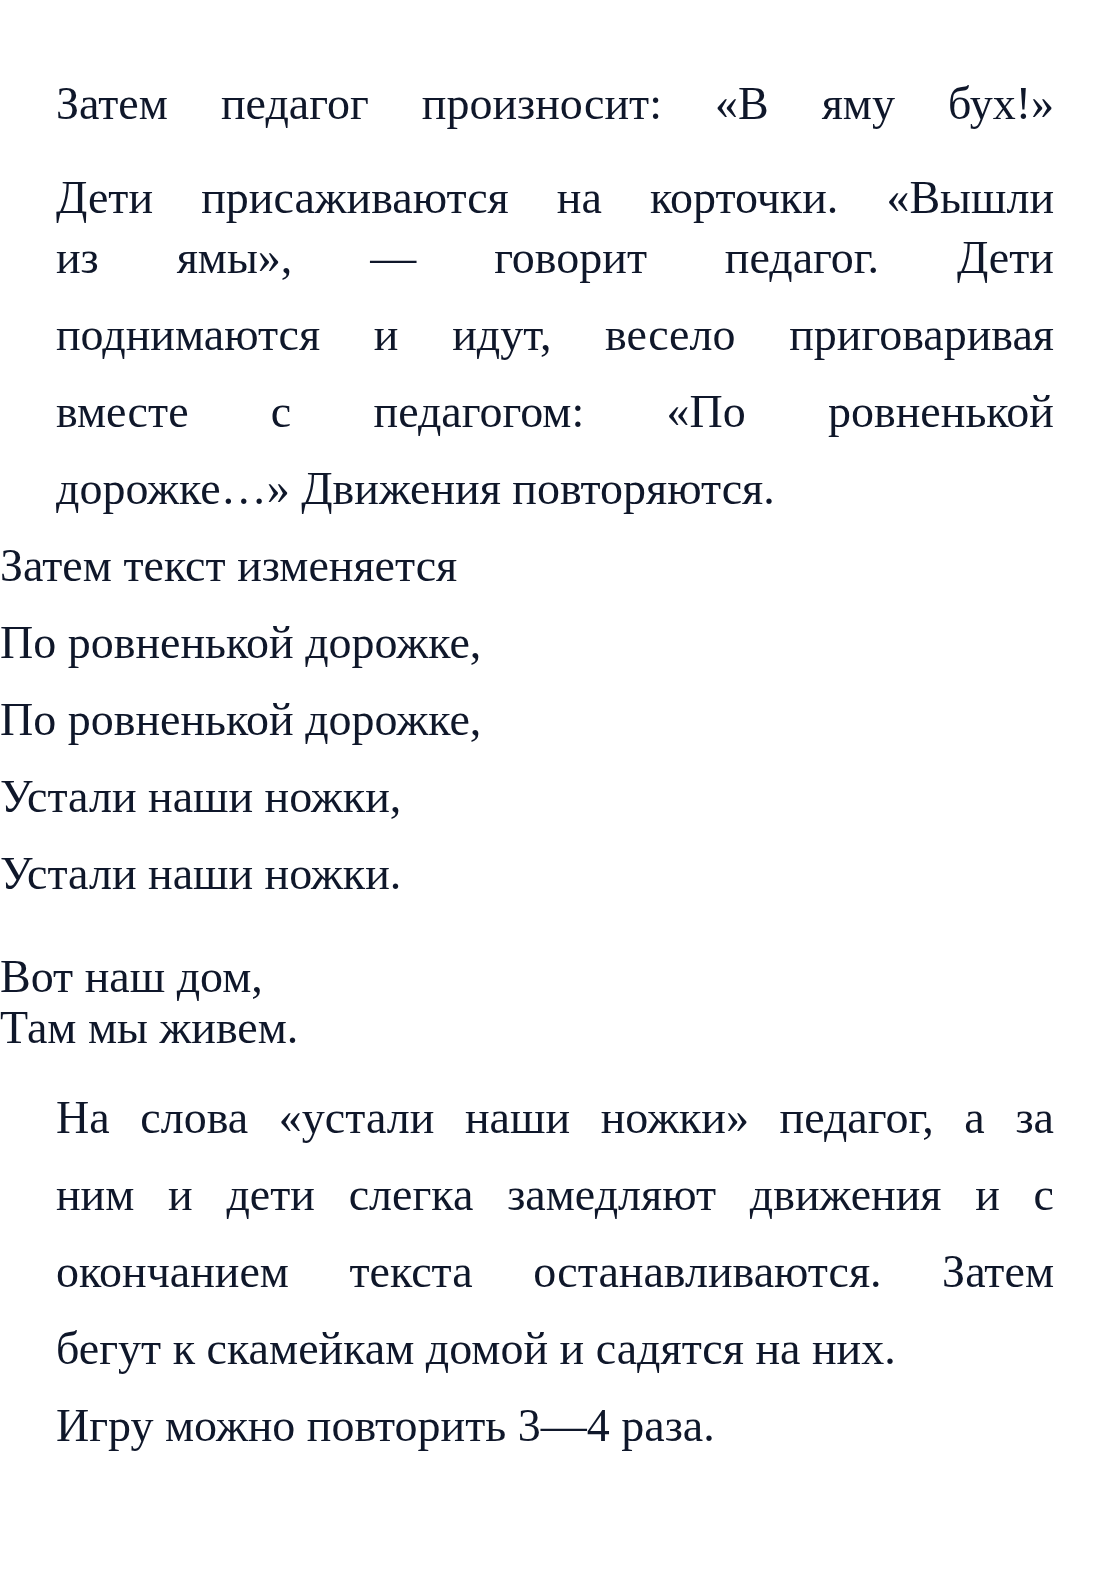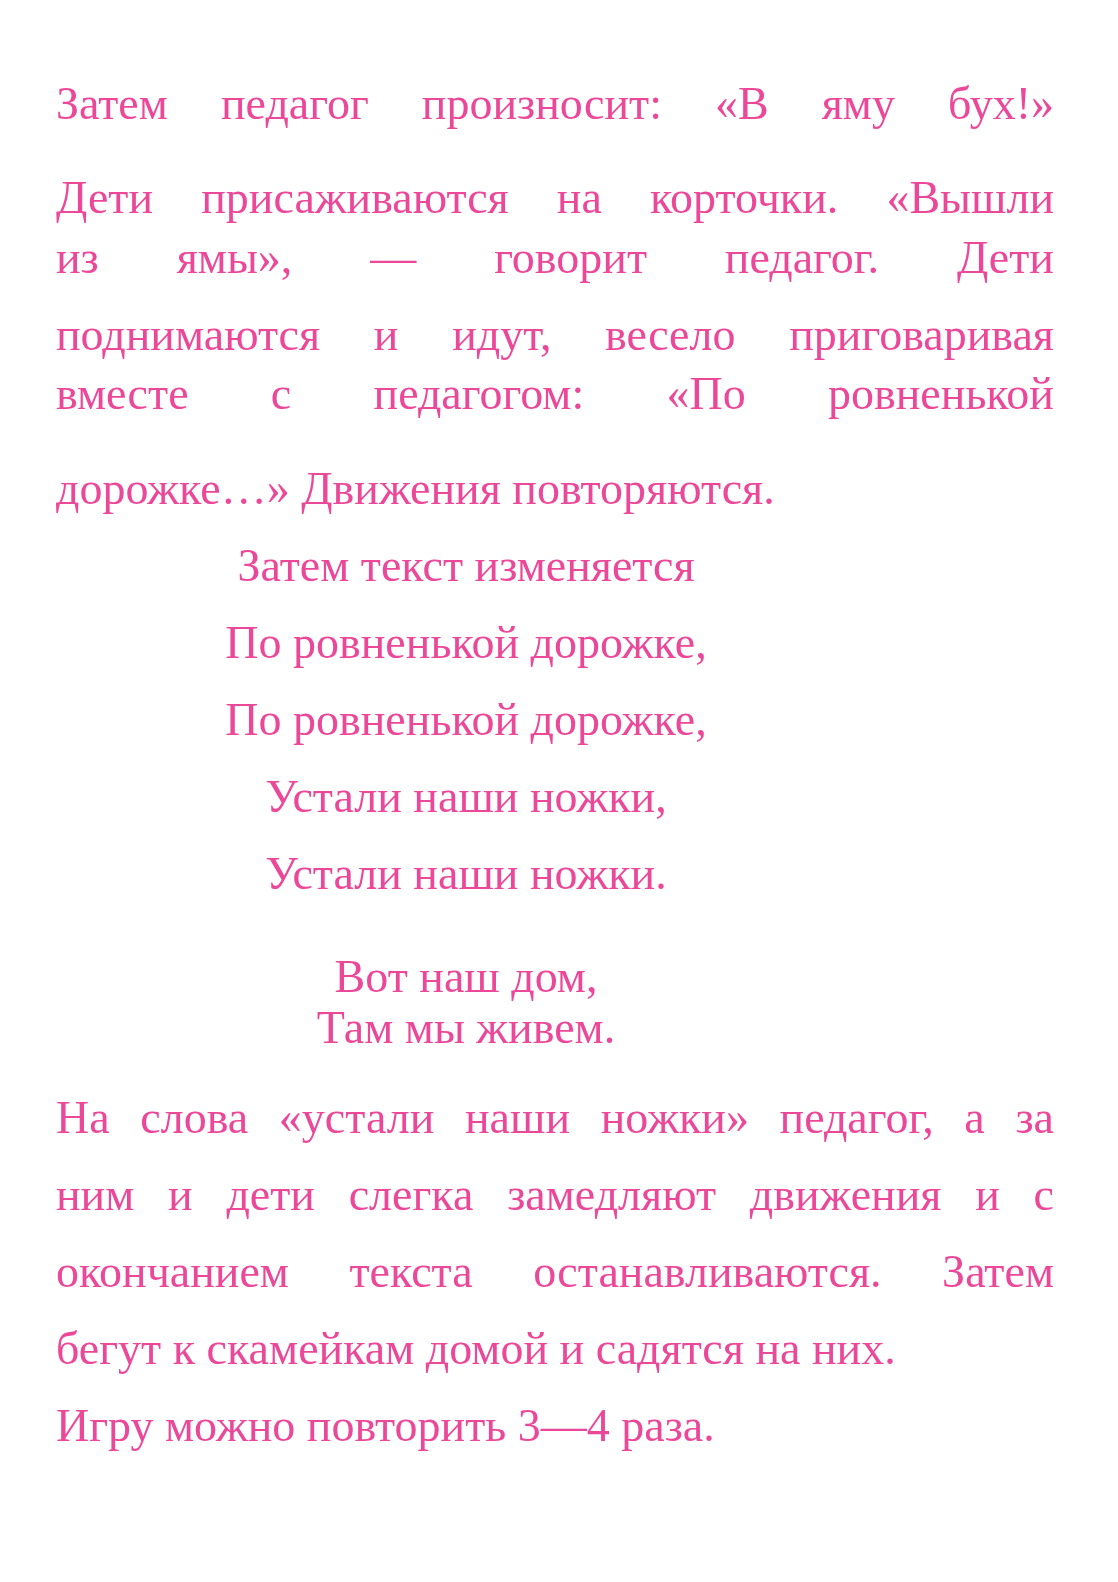--- a/index.html
+++ b/index.html
@@ -1,48 +1,48 @@
 <!DOCTYPE html>
 <html><head>
   <meta charset="utf-8">
   <style>
     html, body { margin: 0; padding: 0; background: #ffffff; }
     body { width: 1118px; height: 1582px; position: relative; overflow: hidden; }
     .page {
       position: absolute; left: 0; top: 0; width: 1118px; height: 1582px;
       font-family: "Liberation Serif", "DejaVu Serif", serif;
-      color: #ec4899;
+      color: #0f172a;
     }
     .line {
       position: absolute;
       font-size: 46px;
       line-height: 52px;
       white-space: nowrap;
       transform-origin: left top;
     }
     .just {
       left: 56px; width: 998px;
       text-align: justify; text-align-last: justify;
       white-space: normal;
       height: 52px; overflow: hidden;
     }
     .left { left: 56px; }
-    .center { left: 0; width: 932px; text-align: center; }
+    .center { left: 0; width: 932px; text-align: left; }
   </style>
 </head>
 <body>
 
 <div class="page">
 
   <div>
     <div class="line just" style="top:78px;">Затем педагог произносит: «В яму бух!»</div>
     <div class="line just" style="top:172px;">Дети присаживаются на корточки. «Вышли</div>
     <div class="line just" style="top:232px;">из ямы», — говорит педагог. Дети</div>
     <div class="line just" style="top:309px;">поднимаются и идут, весело приговаривая</div>
-    <div class="line just" style="top:368px;">вместе с педагогом: «По ровненькой</div>
+    <div class="line just" style="top:386px;">вместе с педагогом: «По ровненькой</div>
     <div class="line left" style="top:463px;text-align:center;">дорожке…» Движения повторяются.</div>
   </div>
 
   <div>
     <div class="line center" style="top:540px;">Затем текст изменяется</div>
     <div class="line center" style="top:617px;">По ровненькой дорожке,</div>
     <div class="line center" style="top:694px;">По ровненькой дорожке,</div>
     <div class="line center" style="top:771px;">Устали наши ножки,</div>
     <div class="line center" style="top:848px;">Устали наши ножки.</div>
     <div class="line center" style="top:951px;">Вот наш дом,</div>

